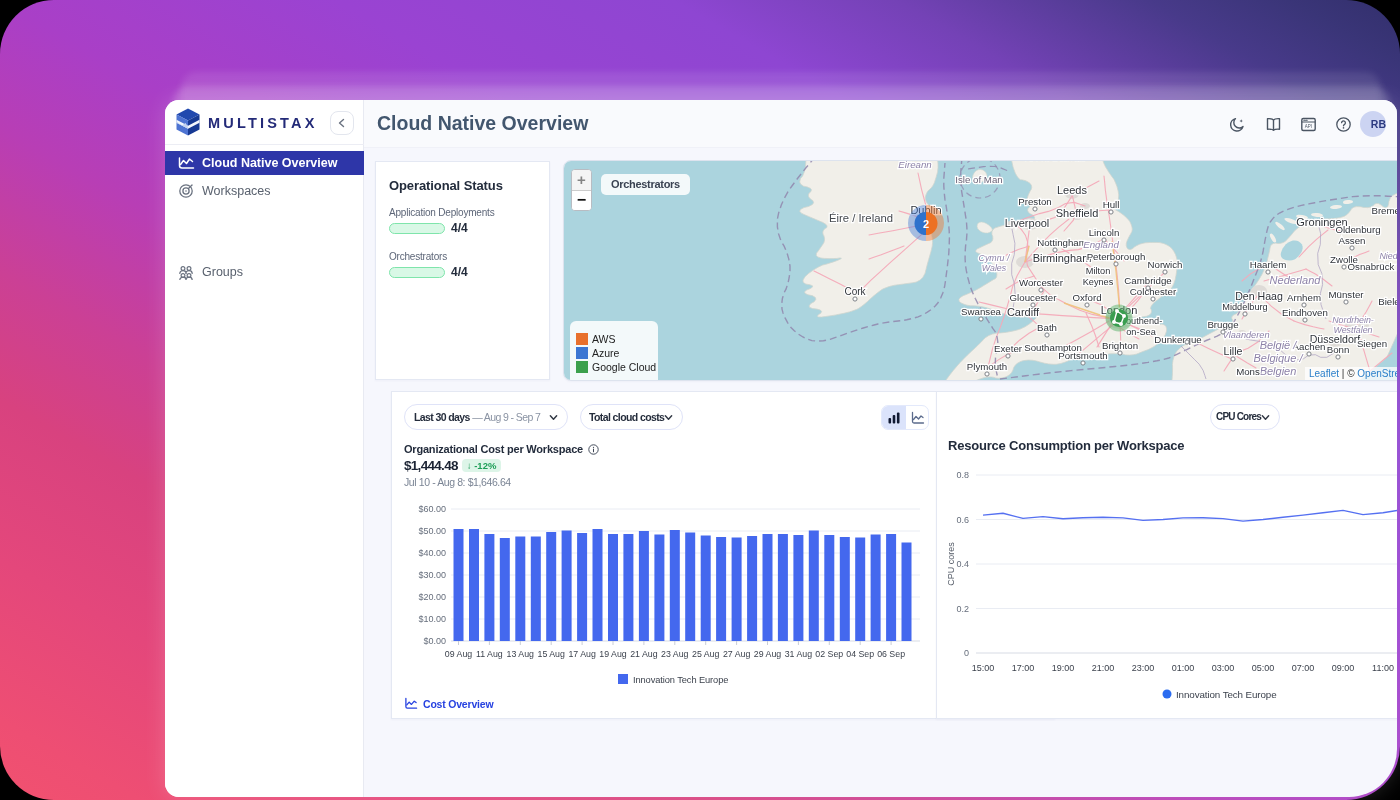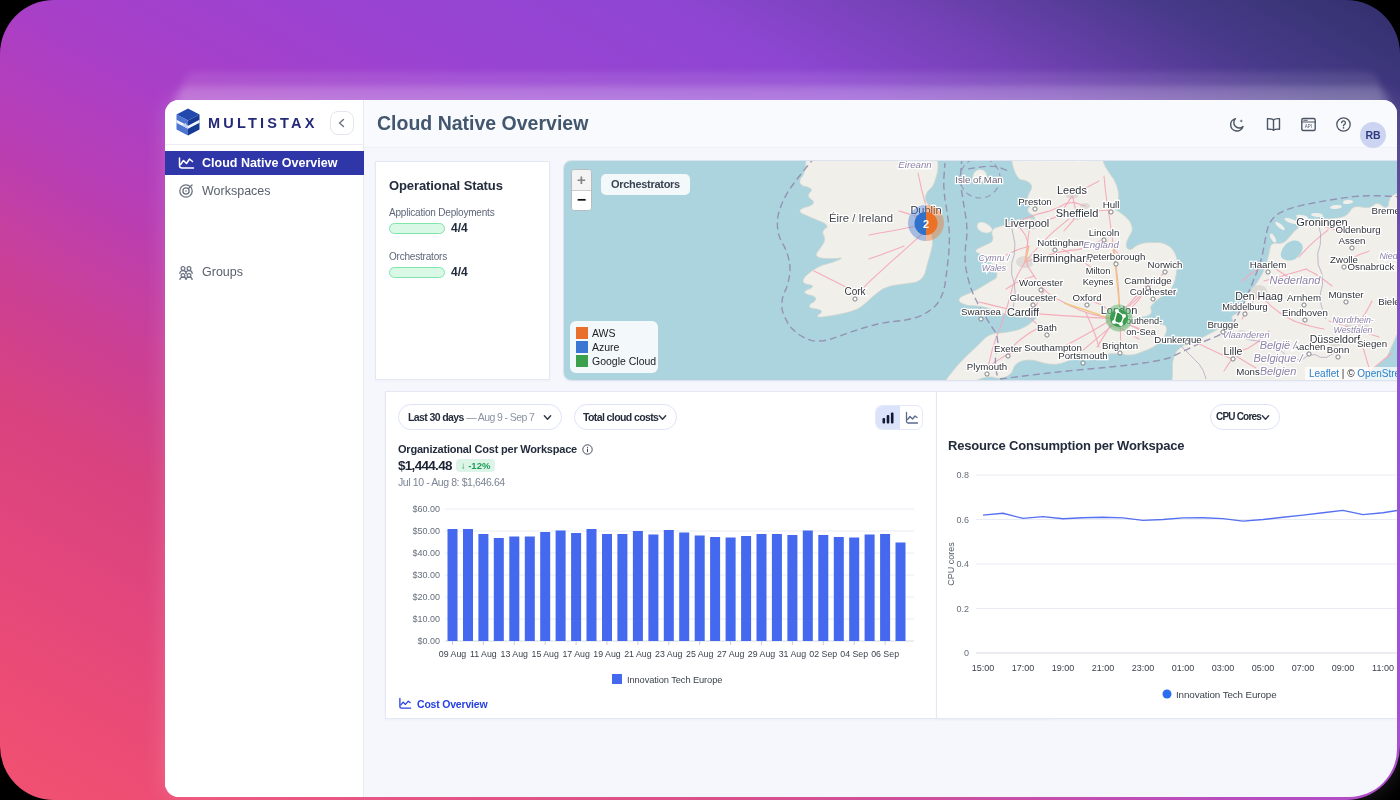--- a/index.html
+++ b/index.html
@@ -10,34 +10,34 @@
 .logo-row { position:absolute; left:0; top:0; width:199px; height:45px; border-bottom:1px solid #ecedf4; }
 .logo-text { position:absolute; left:43px; top:15px; font-size:14.5px; font-weight:bold; letter-spacing:3.2px; color:#232a78; }
 .collapse-btn { position:absolute; left:165px; top:11px; width:24px; height:24px; border:1px solid #e3e6ee; border-radius:8px; background:#fff; }
 .nav-item { position:absolute; left:0; width:199px; height:24px; font-size:12.5px; color:#59616e; }
 .nav-item .txt { position:absolute; left:37px; top:5px; }
 .nav-item .ic { position:absolute; left:13px; top:4px; }
 .nav-active { background:#2e36a8; color:#fff; font-weight:bold; }
 .header { position:absolute; left:199px; top:0; width:1033px; height:48px; background:#f9fafd; border-bottom:1px solid #f0f1f8; }
 .title { position:absolute; left:13px; top:12px; font-size:19.5px; font-weight:bold; color:#42566e; letter-spacing:0px; }
 .hic { position:absolute; top:16px; width:16px; height:16px; }
-.avatar { position:absolute; left:996px; top:11px; width:26px; height:26px; border-radius:50%; background:#ccd4f2; color:#2c3a80; font-size:10.5px; font-weight:bold; text-align:center; line-height:26px;margin-top:11px; }
+.avatar { position:absolute; left:996px; top:11px; width:26px; height:26px; border-radius:50%; background:#ccd4f2; color:#2c3a80; font-size:10.5px; font-weight:bold; text-align:right; line-height:26px; }
 .card { position:absolute; background:#fff; border:1px solid #e4e8f3; border-radius:0; box-shadow:0 1px 2px rgba(40,60,120,0.04); }
 .sc-title { position:absolute; left:13px; top:16px; font-size:13px; font-weight:bold; letter-spacing:-0.1px; color:#232c3c; }
 .sc-lab { position:absolute; left:13px; font-size:10px; letter-spacing:-0.2px; color:#5d6678; }
 .sc-bar { position:absolute; left:13px; width:56px; height:11px; border-radius:6px; background:#d9f8e6; border:1px solid #7fe5ab; }
 .sc-val { position:absolute; left:75px; font-size:12px; font-weight:bold; color:#232c3c; }
 .pill { position:absolute; height:26px; border:1px solid #dfe3f8; border-radius:13px; background:#fff; font-size:10.5px; letter-spacing:-0.6px; color:#252d3c; line-height:24px; white-space:nowrap; overflow:hidden; }
 .pill b { font-weight:bold; }
 .pill .gray { color:#8a93a3; }
 .chev { position:absolute; right:9px; top:8px; width:9px; height:9px; }
 .ct-title { font-size:11px; letter-spacing:-0.2px; font-weight:bold; color:#232c3c; }
 .map-chip { position:absolute; left:37px; top:13px; height:21px; padding:0 10px; background:rgba(255,255,255,0.85); border-radius:5px; font-size:11px; letter-spacing:-0.3px; font-weight:bold; color:#3a4352; line-height:21px; }
 .zoomctl { position:absolute; left:7px; top:8px; width:21px; height:42px; background:#fff; border:1px solid #b8bcc2; border-radius:4px; overflow:hidden; }
-.maplegend { position:absolute; left:6px; top:160px; width:88px; background:rgba(255,255,255,0.85); border-radius:6px; padding:5px 6px; font-size:10.5px; color:#222; white-space:nowrap; }
+.maplegend { position:absolute; left:6px; top:160px; width:88px; background:rgba(255,255,255,0.85); border-radius:6px; padding:11px 6px; font-size:10.5px; color:#222; white-space:nowrap; }
 .maplegend div { height:14px; line-height:14px; position:relative; padding-left:16px; margin:0; }
 .maplegend span { position:absolute; left:0; top:1px; width:12px; height:12px; }
 .attr { position:absolute; left:741px; bottom:0; background:rgba(255,255,255,0.75); font-size:10px; color:#333; padding:1px 4px; white-space:nowrap; }
 .attr a { color:#2a7fc9; text-decoration:none; }
 </style></head><body>
 <div class="bg"></div>
 <div style="position:absolute;left:181px;top:72px;width:1200px;height:60px;border-radius:16px;background:rgba(255,255,255,0.10);filter:blur(3px)"></div>
 <div style="position:absolute;left:173px;top:86px;width:1216px;height:60px;border-radius:16px;background:rgba(255,255,255,0.16);filter:blur(3px)"></div>
 <div class="window">
 
@@ -406,21 +406,21 @@
 <div style="height:20px;background:#fff;text-align:center;line-height:18px;color:#111;font-size:16px;font-weight:bold">−</div>
 </div>
 <div class="map-chip">Orchestrators</div>
 <div class="maplegend">
 <div><span style="background:#e8702c"></span>AWS</div>
 <div><span style="background:#3b76d2"></span>Azure</div>
 <div><span style="background:#3ba04c"></span>Google Cloud</div>
 </div>
 <div class="attr" style="white-space:nowrap"><a>Leaflet</a> | © <a>OpenStreetMap</a> contributors</div>
 </div>
-<div class="card" style="left:220px;top:291px;width:664px;height:328px">
+<div class="card" style="left:226px;top:291px;width:664px;height:328px">
 <div class="pill" style="left:12px;top:12px;width:164px;padding-left:9px"><b>Last 30 days</b> <span class="gray">— Aug 9 - Sep 7</span><svg class="chev" viewBox="0 0 10 10">
           <path d="M1.5 3 L5 7 L8.5 3" stroke="#333a46" stroke-width="1.6" fill="none" stroke-linecap="round" stroke-linejoin="round"></path>
         </svg></div>
 <div class="pill" style="left:188px;top:12px;width:103px;padding-left:8px"><b>Total cloud costs</b><svg class="chev" viewBox="0 0 10 10">
           <path d="M1.5 3 L5 7 L8.5 3" stroke="#333a46" stroke-width="1.6" fill="none" stroke-linecap="round" stroke-linejoin="round"></path>
         </svg></div>
 <div style="position:absolute;left:489px;top:13px;width:48px;height:25px;border:1px solid #e3e9fb;border-radius:7px;background:#fff">
 <div style="position:absolute;left:0;top:0;width:24px;height:23px;background:#dbe3fb;border-radius:6px 0 0 6px;text-align:center;padding-top:5px"><svg width="14" height="14" viewBox="0 0 14 14">
             <rect x="1.5" y="7" width="2.6" height="5.5" rx="1" fill="#111a33"></rect>
             <rect x="5.7" y="4" width="2.6" height="8.5" rx="1" fill="#111a33"></rect>

